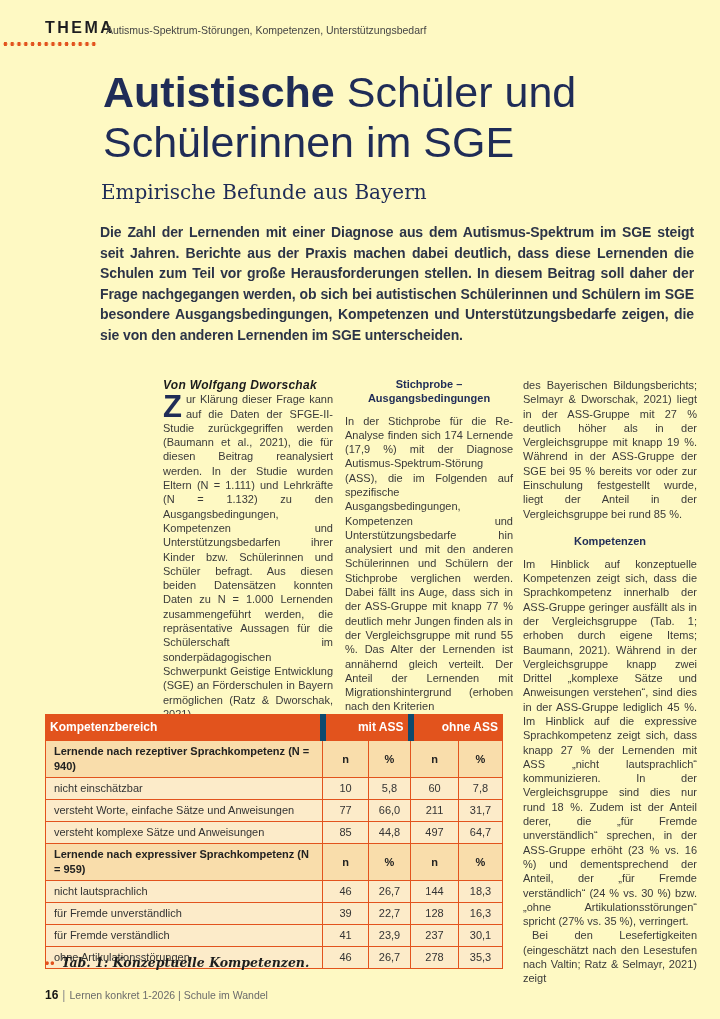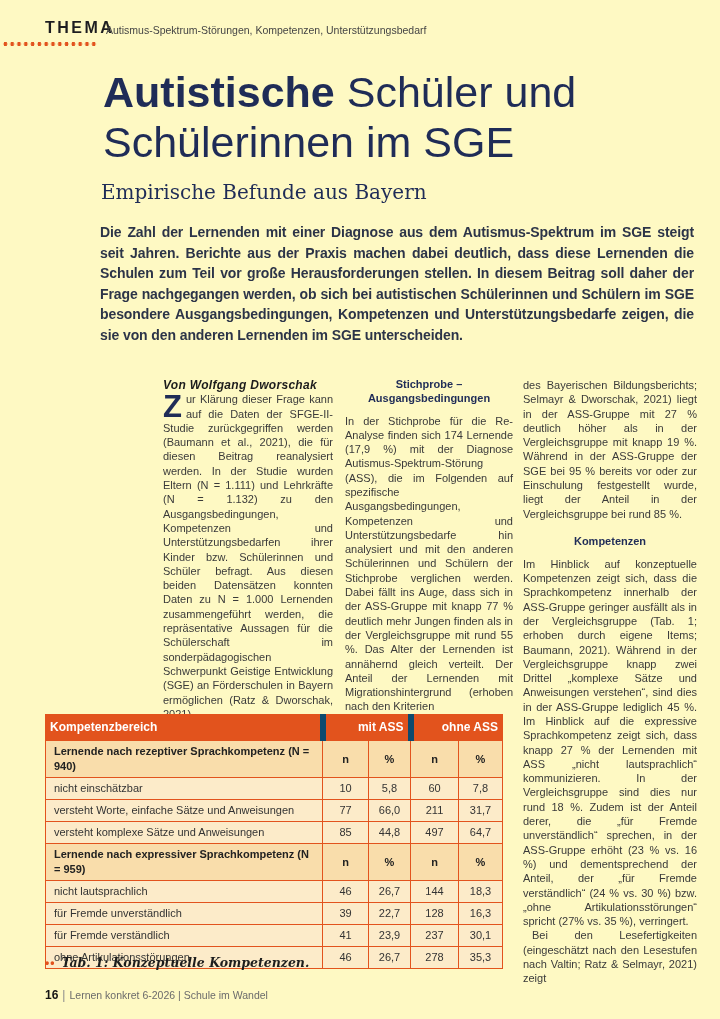--- a/index.html
+++ b/index.html
@@ -205,16 +205,16 @@
         <td class="c-num">26,7</td>
         <td class="c-num">278</td>
         <td class="c-num">35,3</td>
       </tr>
     </tbody>
   </table>
 
   <div class="caption"><span class="bullets">••</span><span>Tab. 1: Konzeptuelle Kompetenzen.</span></div>
 
   <div class="footer">
-    <span class="pageno">16</span><span class="sep">|</span><span>Lernen konkret 6-2026 | Schule im Wandel</span>
+    <span class="pageno">16</span><span class="sep">|</span><span>Lernen konkret 1-2026 | Schule im Wandel</span>
   </div>
 
 </div>
 
 </body></html>

